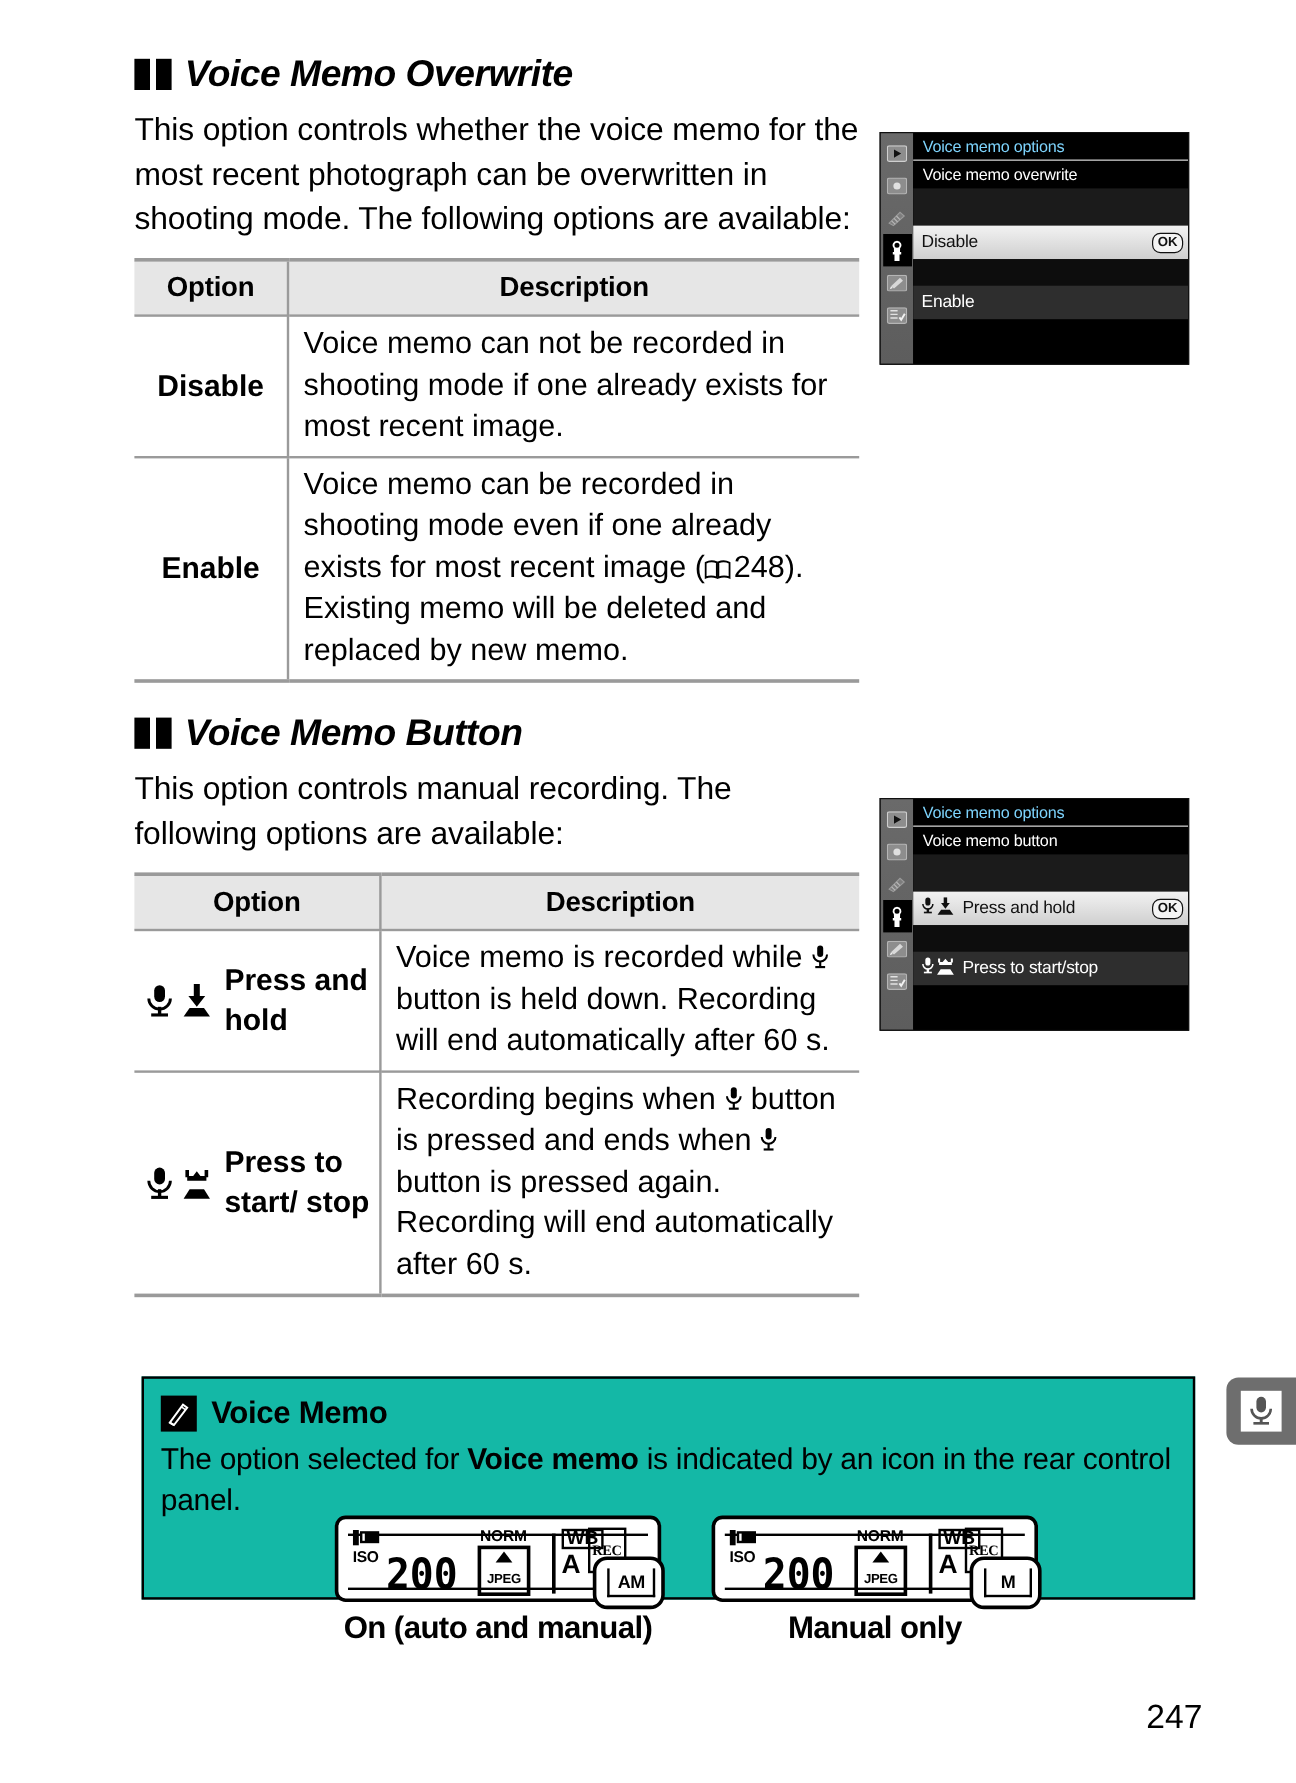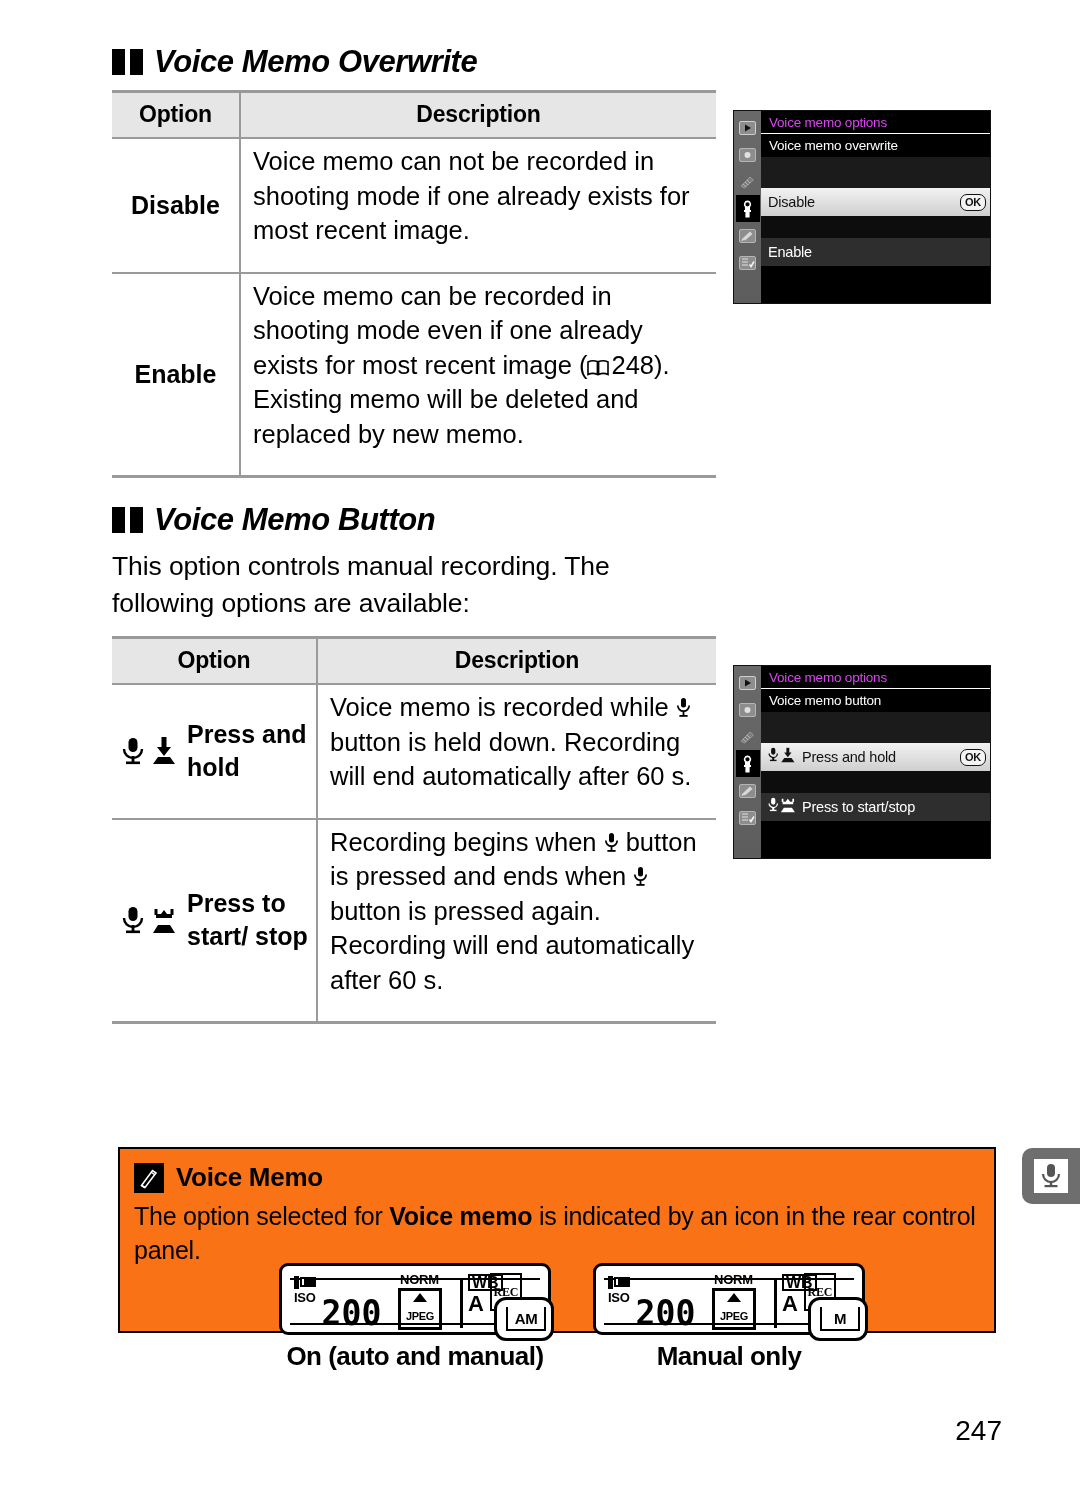--- a/index.html
+++ b/index.html
@@ -50,21 +50,21 @@
   table.opt thead th.c1 { width: 128px; border-right: 2px solid #9a9a9a; }
   table.opt thead th.c1w { width: 205px; border-right: 2px solid #9a9a9a; }
   table.opt tbody td {
     border-bottom: 2px solid #9a9a9a;
     font-size: 25.5px; line-height: 34.5px;
   }
   table.opt tbody td.optcell {
     text-align: center; font-weight: bold; font-size: 25px;
     border-right: 2px solid #9a9a9a; padding: 6px 4px;
   }
-  table.opt tbody td.desc { padding: 5px 4px 24px 12px; }
+  table.opt tbody td.desc { padding: 5px 4px 7px 12px; }
   table.opt tbody tr:last-child td { border-bottom: 3px solid #9a9a9a; }
 
   .optcell-row { display: flex; align-items: center; justify-content: flex-start; gap: 8px; padding-left: 4px;}
   .optcell-row .lbl { font-weight: bold; line-height: 33px; text-align: left; }
 
   
   .bookref { display: inline-block; position: relative; width: 22px; height: 17px; vertical-align: -2px; margin-right: 2px;}
   .bookref svg { position: absolute; left: 0; top: 0; }
 
   
@@ -89,21 +89,21 @@
     padding-top: 3px;
   }
   .menu .rail .rb {
     width: 24px; height: 27px;
     display: flex; align-items: center; justify-content: center;
   }
   .menu .rail .rb.active { background: #000; }
   .menu .rail .rb svg { display: block; }
   .menu .scr { flex: 1; position: relative; background: #000; }
   .menu .ttl {
-    color: #d946ef; font-size: 13.5px; padding: 4px 0 3px 8px;
+    color: #7dd3fc; font-size: 13.5px; padding: 4px 0 3px 8px;
     border-bottom: 1px solid #ffffff; letter-spacing: -0.2px;
   }
   .menu .sub {
     color: #fff; font-size: 13.5px; padding: 4px 0 4px 8px;
     background: #000; letter-spacing: -0.2px;
   }
   .menu .band { height: 31px; background: #1b1b1b; }
   .menu .row {
     height: 28px; display: flex; align-items: center;
     padding-left: 7px; padding-right: 4px;
@@ -120,21 +120,21 @@
     border: 1.5px solid #111; border-radius: 7px;
     padding: 0px 4px; background: #f4f4f4; line-height: 15px;
   }
   .menu .gap { height: 22px; background: #0d0d0d; }
   .menu .tail { background: #0d0d0d; flex: 1; }
 
   
   .notebox {
     position: absolute; left: 118px; top: 1147px;
     width: 878px; height: 186px;
-    border: 2px solid #000; background: #f97316;
+    border: 2px solid #000; background: #14b8a6;
   }
   .note-head {
     display: flex; align-items: center; gap: 12px;
     padding: 13px 0 0 14px;
   }
   .note-head .pen {
     width: 30px; height: 30px; background: #000;
     display: flex; align-items: center; justify-content: center;
   }
   .note-head .nt { font-size: 26px; font-weight: bold; letter-spacing: -0.3px;}
@@ -222,20 +222,21 @@
   <div class="col-left">
 
     <h2 class="sec-head">
       <span class="marks">
           <i></i>
           <i></i>
         </span>
       <span>Voice Memo Overwrite</span>
     </h2>
 
+    <p class="body-par">This option controls whether the voice memo for the most recent photograph can be overwritten in shooting mode.  The following options are available:</p>
 
     <table class="opt">
       <thead>
         <tr>
           <th class="c1">Option</th>
           <th>Description</th>
         </tr>
       </thead>
       <tbody>
         <tr>

